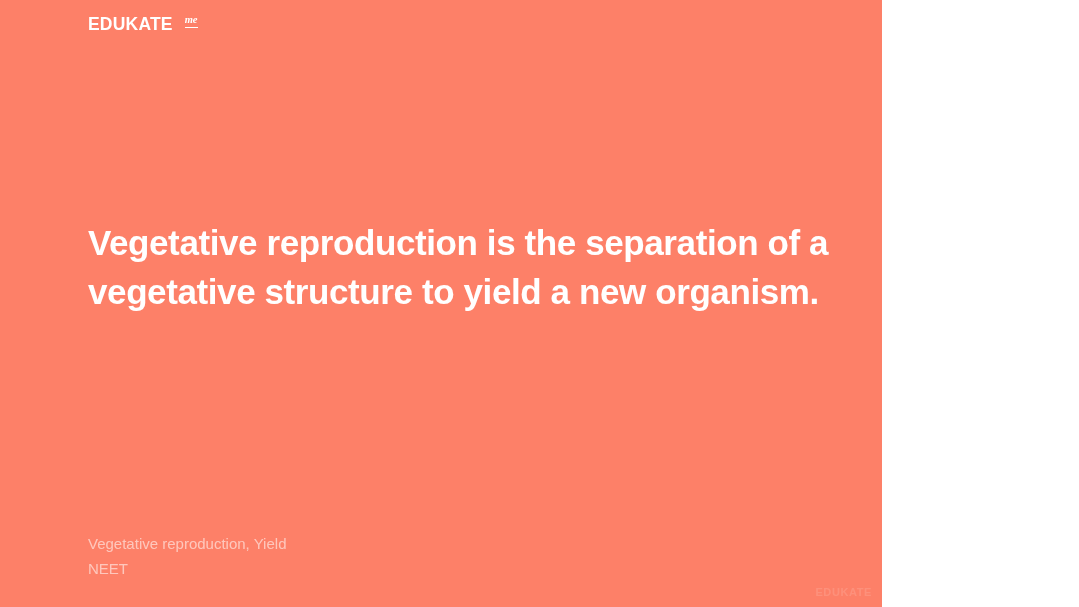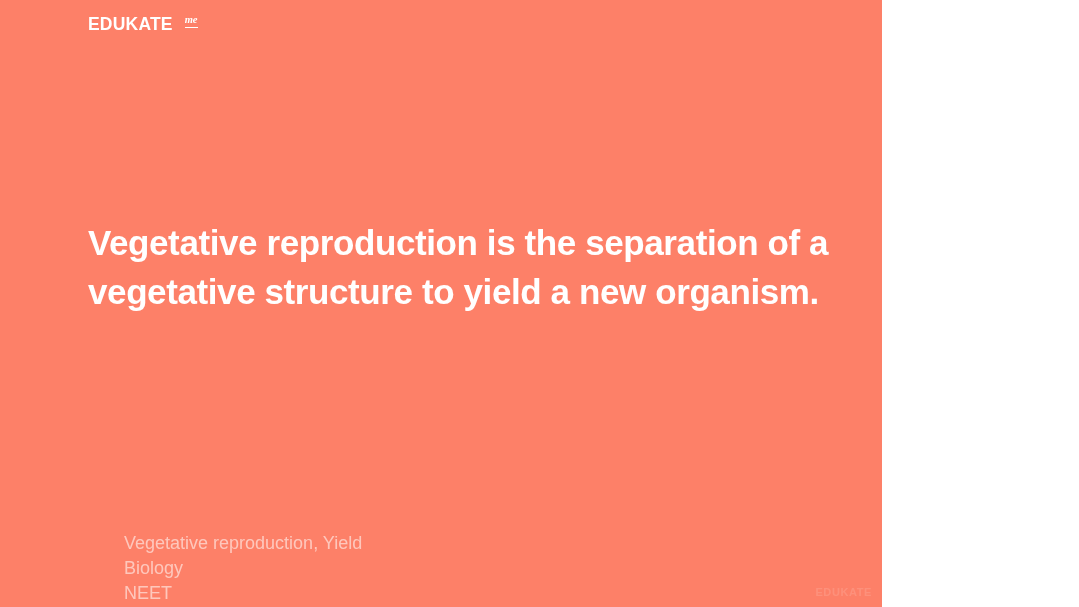--- a/index.html
+++ b/index.html
@@ -65,26 +65,25 @@
     letter-spacing: -0.4px;
     color: #ffffff;
   }
 
   
   #footer-meta {
     position: absolute;
     left: 88px;
     top: 531px;
     font-family: "Liberation Sans", sans-serif;
-    font-size: 18px;
+    font-size: 15px;
     font-weight: 400;
     line-height: 25px;
     color: rgba(255, 255, 255, 0.56);
     white-space: nowrap;
-    margin-left: 36px;
   }
   #footer-meta .meta-line {
     display: block;
   }
 
   
   #watermark {
     position: absolute;
     right: 10px;
     bottom: 9px;
@@ -103,19 +102,18 @@
 
   <div id="brand">
     <span id="brand-word">EDUKATE</span>
     <span id="brand-sup">me</span>
   </div>
 
   <h1 id="headline">Vegetative reproduction is the separation of a vegetative structure to yield a new organism.</h1>
 
   <div id="footer-meta">
     <span class="meta-line">Vegetative reproduction, Yield</span>
-    <span class="meta-line">Biology</span>
     <span class="meta-line">NEET</span>
   </div>
 
   <div id="watermark">EDUKATE</div>
 
 </div>
 
 </body></html>

